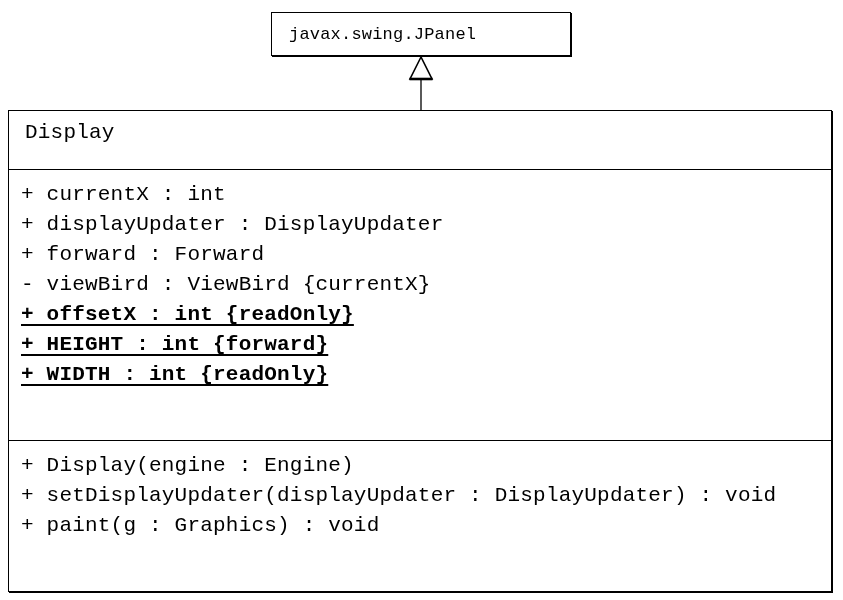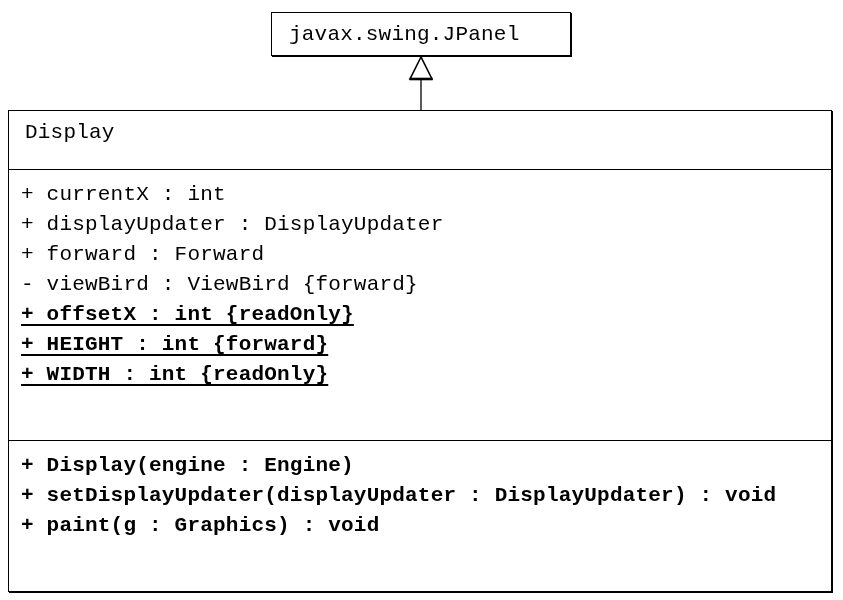--- a/index.html
+++ b/index.html
@@ -21,21 +21,21 @@
     border: 1px solid #000000;
     box-shadow: 1px 1px 0 #000000;
   }
   
   #superclass-box {
     left: 271px; top: 12px;
     width: 300px; height: 44px;
     display: flex;
     align-items: center;
     padding-left: 17px;
-    font-size: 21px;
+    font-size: 17px;
     letter-spacing: 0.2px;
     white-space: nowrap;
   }
   
   #gen-arrow {
     position: absolute;
     left: 405px; top: 56px;
     width: 32px; height: 55px;
   }
   
@@ -52,21 +52,20 @@
     line-height: 30px;
     white-space: nowrap;
   }
   #attributes-compartment {
     height: 271px;
     border-bottom: 1px solid #000000;
     padding: 10px 0 8px 12px;
   }
   #methods-compartment {
     padding: 10px 0 0 12px;
-    font-weight: bold;
   }
   .member-row {
     line-height: 30px;
     white-space: nowrap;
   }
   .member-row span { display: inline-block; }
   .member-row.static-member span {
     text-decoration: underline;
     text-decoration-thickness: 1.5px;
     text-underline-offset: 4px;
@@ -99,21 +98,21 @@
     <div class="member-row">
           <span>+ currentX : int</span>
         </div>
         <div class="member-row">
           <span>+ displayUpdater : DisplayUpdater</span>
         </div>
         <div class="member-row">
           <span>+ forward : Forward</span>
         </div>
         <div class="member-row">
-          <span>- viewBird : ViewBird {forward}</span>
+          <span>- viewBird : ViewBird {currentX}</span>
         </div>
         <div class="member-row static-member">
           <span>+ offsetX : int {readOnly}</span>
         </div>
         <div class="member-row static-member">
           <span>+ HEIGHT : int {forward}</span>
         </div>
         <div class="member-row static-member">
           <span>+ WIDTH : int {readOnly}</span>
         </div>

